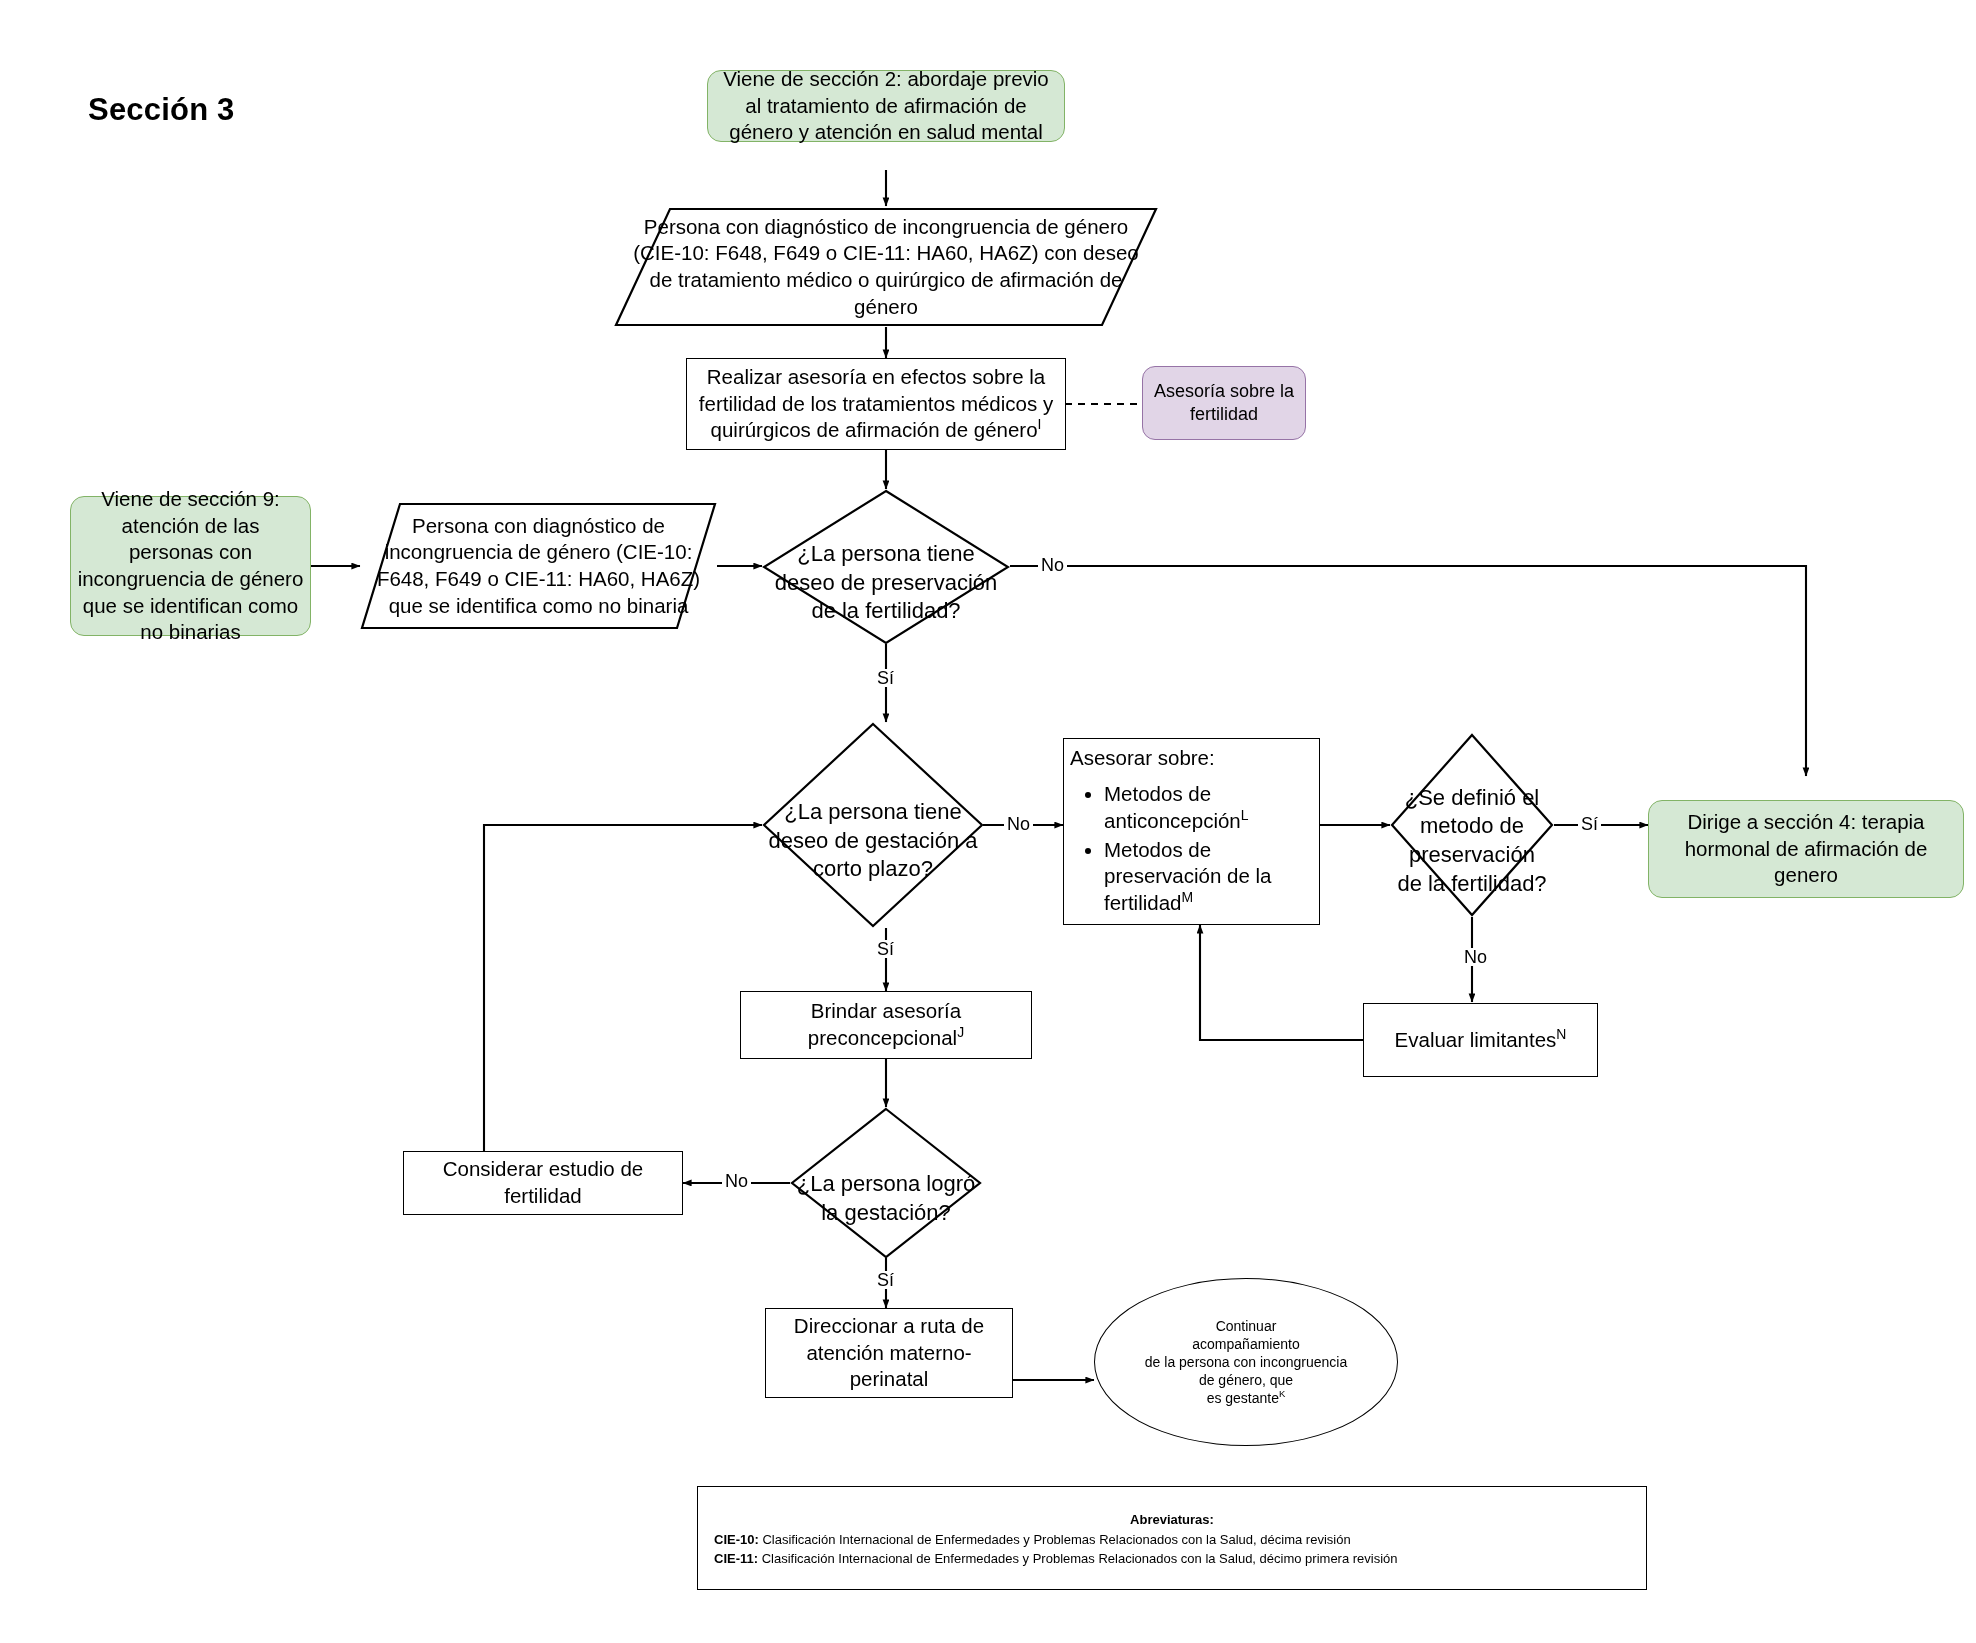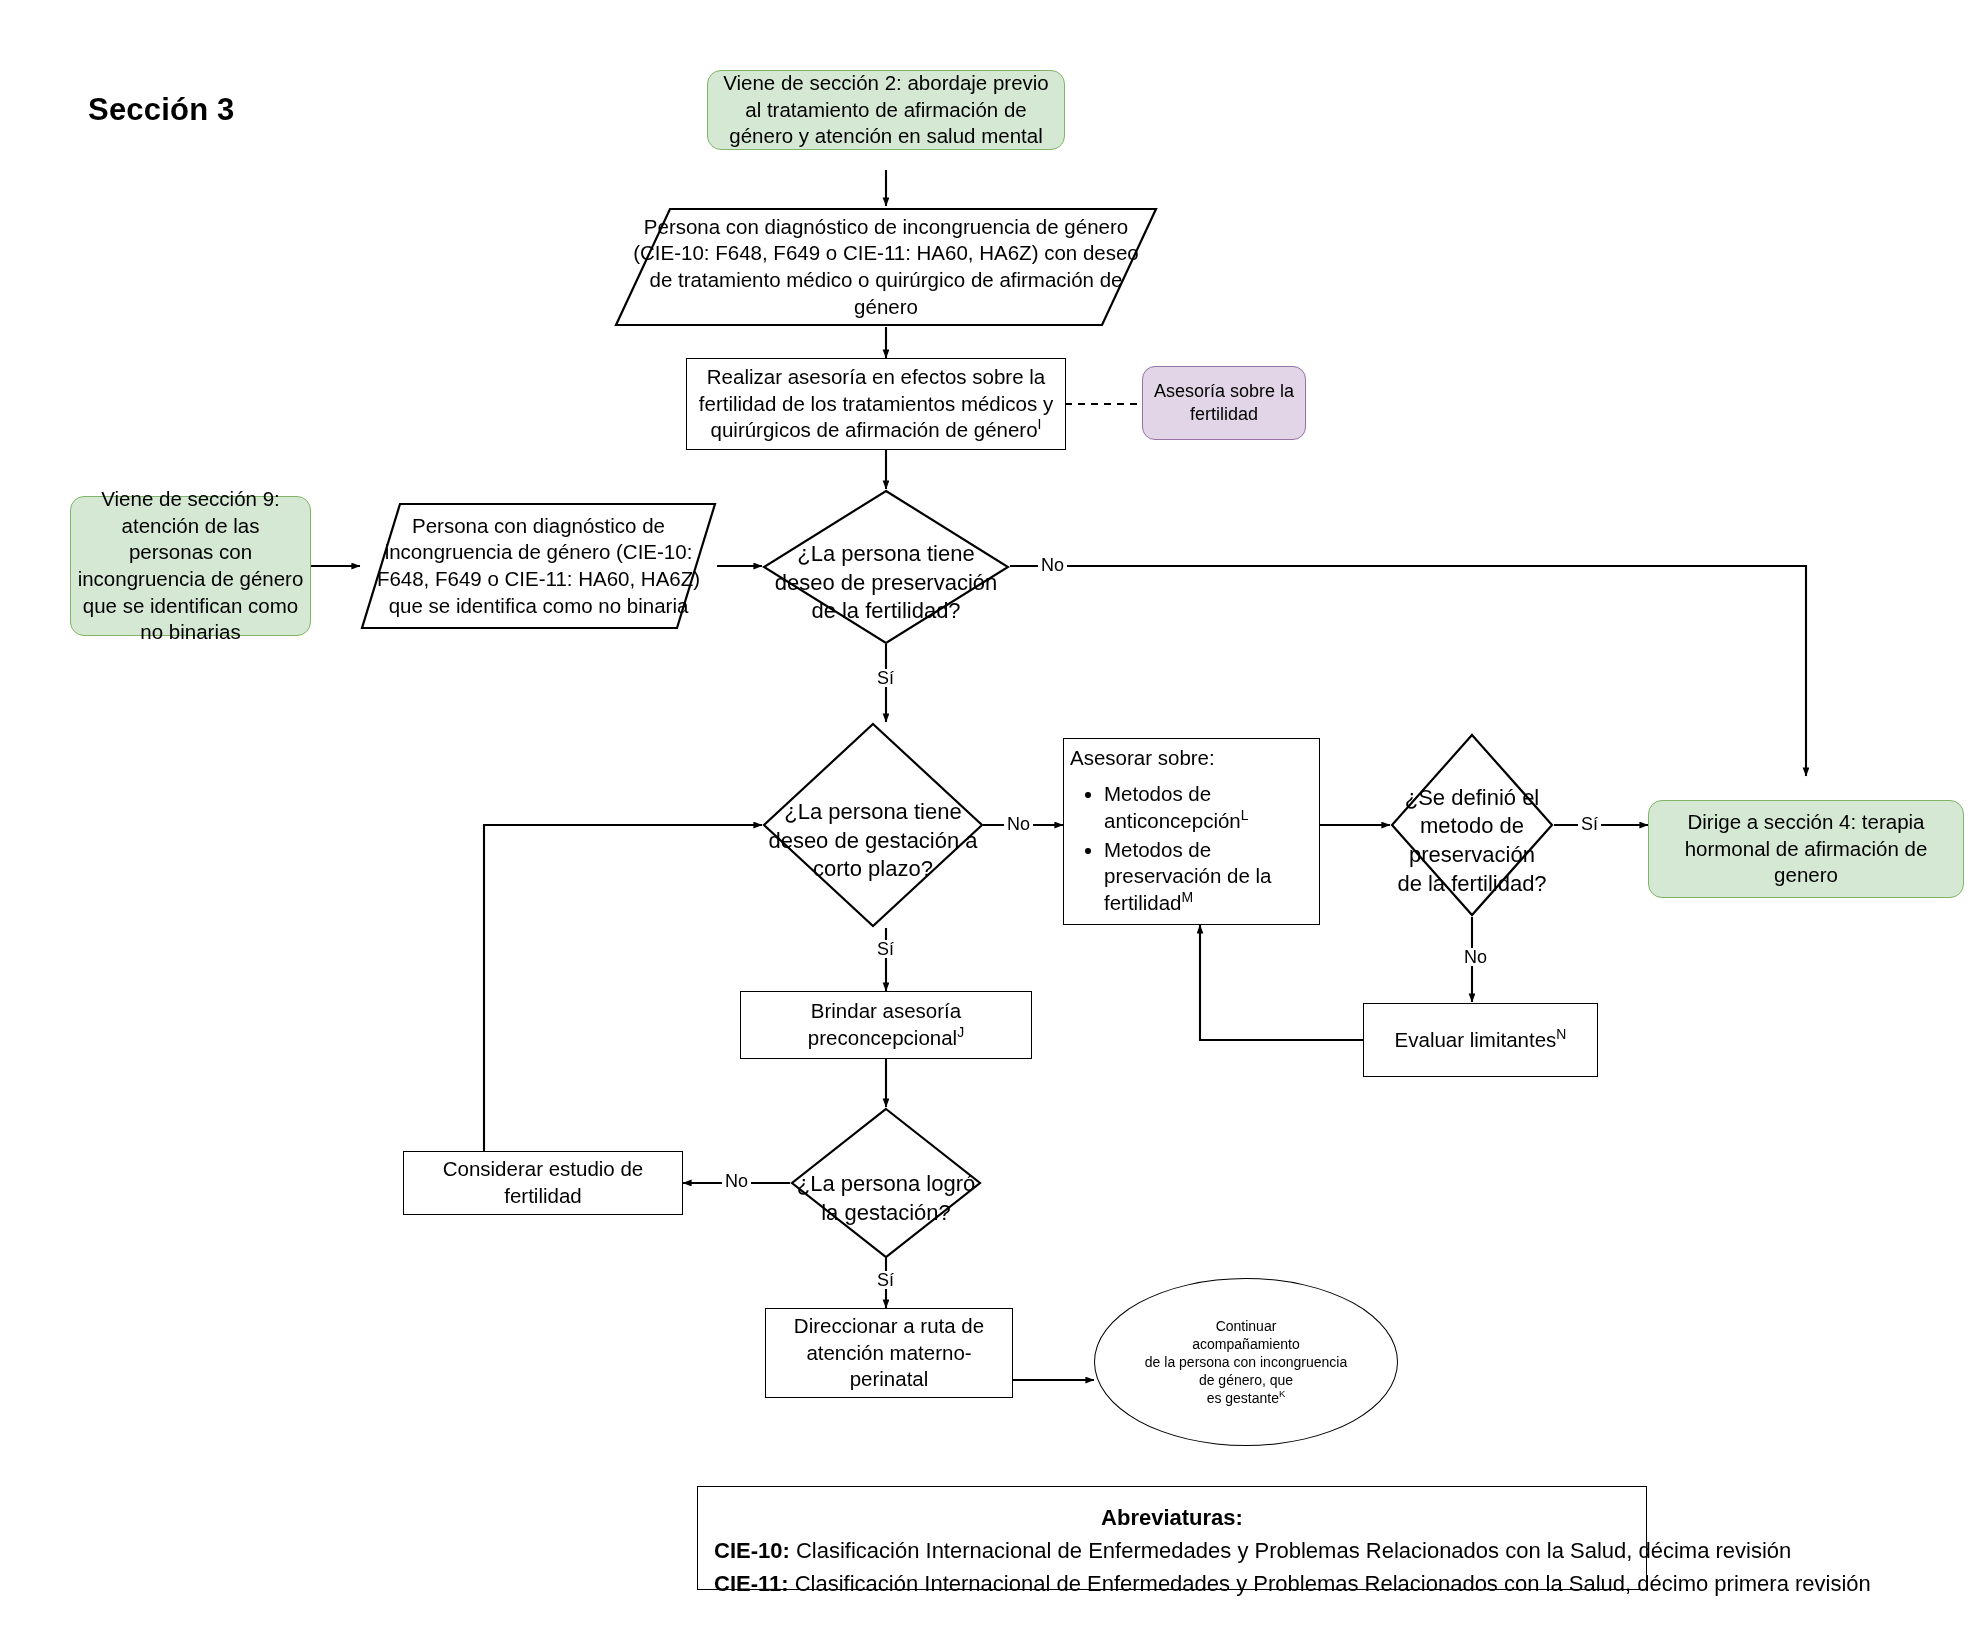--- a/index.html
+++ b/index.html
@@ -80,23 +80,23 @@
     z-index: 1;
     font-size: 20.5px;
   }
   .diamond .txt { font-size: 22px; margin-top: 32px; }
 
   .legend {
     position: absolute;
     background: #ffffff;
     border: 1.6px solid #000000;
     box-sizing: border-box;
-    font-size: 22px;
+    font-size: 13px;
     line-height: 1.5;
-    padding: 14px 16px 12px 16px;
+    padding: 23px 16px 12px 16px;
     z-index: 2;
   }
   .legend .lg-title {
     text-align: center;
     font-weight: bold;
   }
   .legend .lg-row { text-align: left; white-space: nowrap; }
   .legend .lg-row b { font-weight: bold; }
 
   #section-title {
@@ -191,21 +191,21 @@
 
   <div class="edge-label" style="left:1038px; top:556px;">No</div>
   <div class="edge-label" style="left:874px; top:669px;">Sí</div>
   <div class="edge-label" style="left:1004px; top:815px;">No</div>
   <div class="edge-label" style="left:874px; top:940px;">Sí</div>
   <div class="edge-label" style="left:1578px; top:815px;">Sí</div>
   <div class="edge-label" style="left:1461px; top:948px;">No</div>
   <div class="edge-label" style="left:722px; top:1172px;">No</div>
   <div class="edge-label" style="left:874px; top:1271px;">Sí</div>
 
-  <div class="node terminator" style="left:707px; top:70px; width:358px; height:80px;">
+  <div class="node terminator" style="left:707px; top:70px; width:358px; height:72px;">
     <div class="txt">Viene de sección 2: abordaje previo al tratamiento de afirmación de género y atención en salud mental</div>
   </div>
 
   <div class="node parallelogram" style="left:614px; top:207px; width:544px; height:120px;">
     <svg viewBox="0 0 544 120" preserveAspectRatio="none">
       <polygon points="56,2 542,2 488,118 2,118" fill="#ffffff" stroke="#000000" stroke-width="2.2"></polygon>
     </svg>
     <div class="txt">Persona con diagnóstico de incongruencia de género (CIE-10: F648, F649 o CIE-11: HA60, HA6Z) con deseo de tratamiento médico o quirúrgico de afirmación de género</div>
   </div>
 

